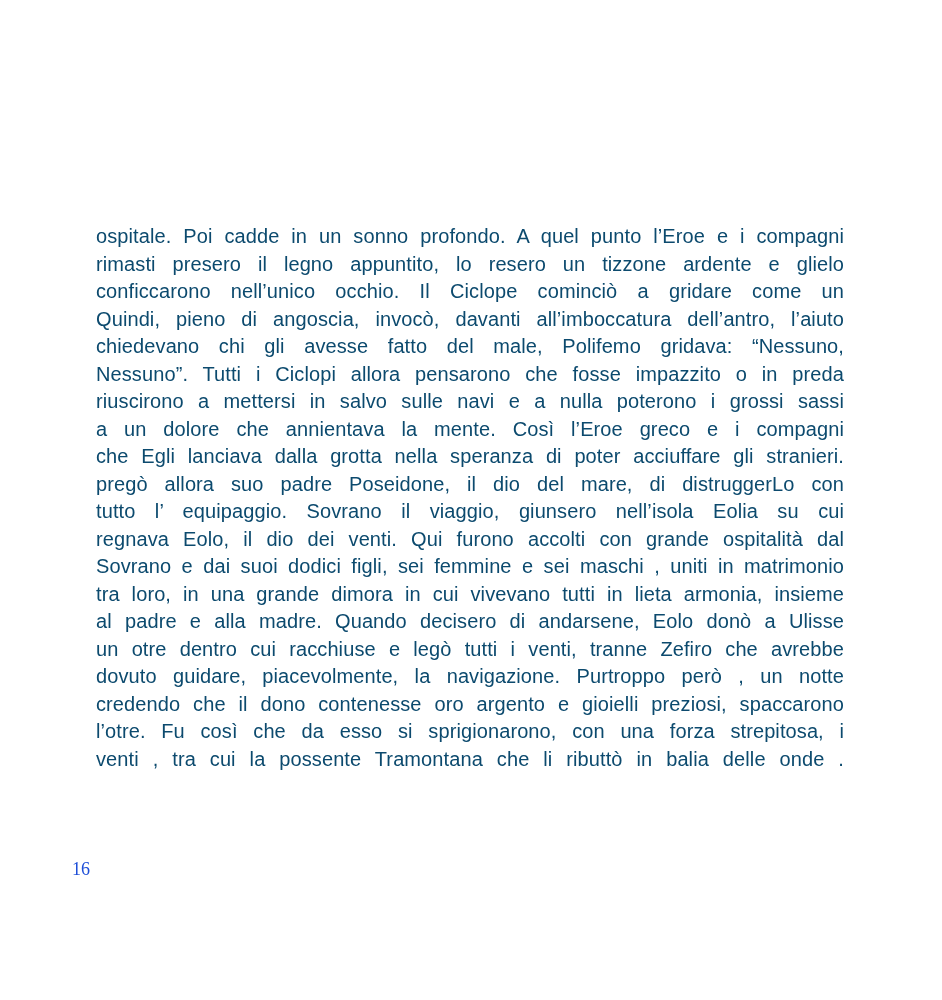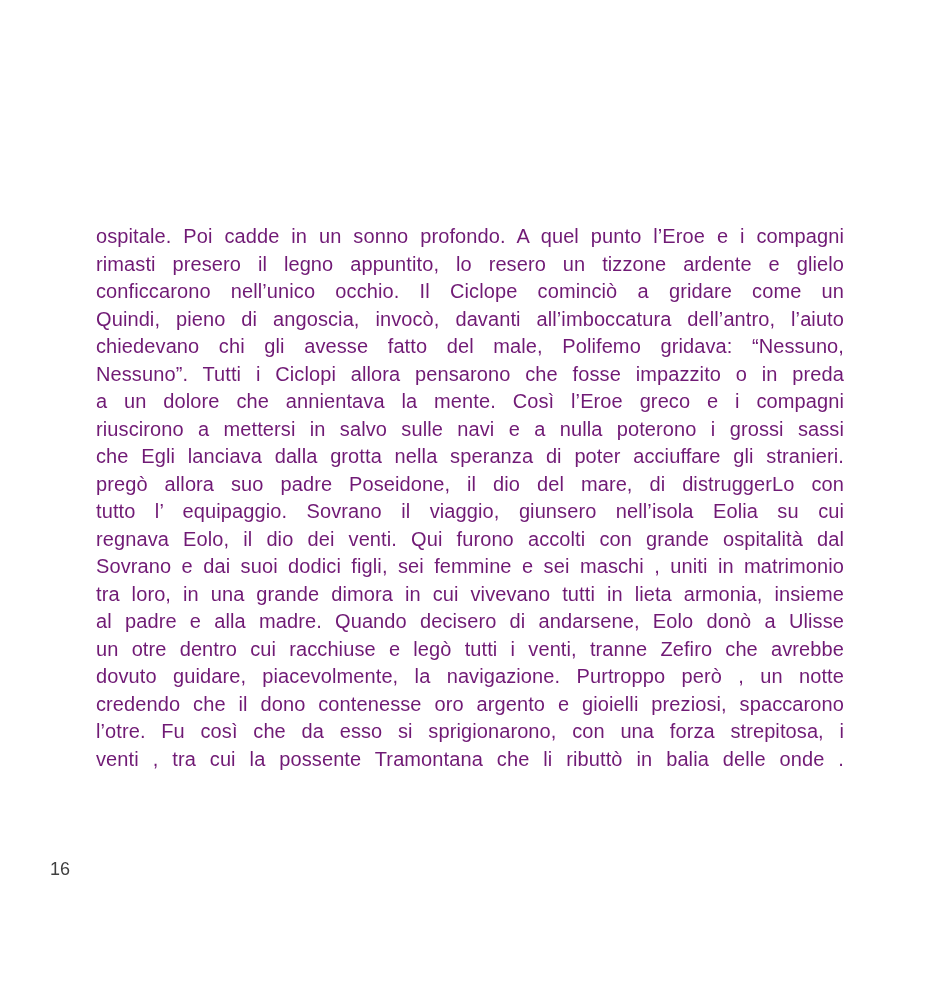--- a/index.html
+++ b/index.html
@@ -21,53 +21,54 @@
   }
   .text-block {
     position: absolute;
     left: 96px;
     top: 223px;
     width: 748px;
   }
   .line {
     font-size: 20px;
     line-height: 27.5px;
-    color: #701a75;
+    color: #0c4a6e;
     text-align: justify;
     text-align-last: justify;
     letter-spacing: 0.1px;
     white-space: normal;
   }
   .page-number {
     position: absolute;
     left: 50px;
     top: 855.5px;
     width: 40px;
     font-size: 18px;
     line-height: 27.5px;
-    color: #404040;
-    text-align: left;
+    color: #1d4ed8;
+    text-align: right;
+    font-family: Liberation Serif, serif;
   }
 </style>
 </head>
 <body>
 
 <div class="page">
 
   <div class="page-number">16</div>
 
   <div class="text-block">
     <div class="line">ospitale. Poi cadde in un sonno profondo. A quel punto l’Eroe e i compagni</div>
     <div class="line">rimasti presero il legno appuntito, lo resero un tizzone ardente e glielo</div>
     <div class="line">conficcarono nell’unico occhio. Il Ciclope cominciò a gridare come un</div>
     <div class="line">Quindi, pieno di angoscia, invocò, davanti all’imboccatura dell’antro, l’aiuto</div>
     <div class="line">chiedevano chi gli avesse fatto del male, Polifemo gridava: “Nessuno,</div>
     <div class="line">Nessuno”. Tutti i Ciclopi allora pensarono che fosse impazzito o in preda</div>
+    <div class="line">riuscirono a mettersi in salvo sulle navi e a nulla poterono i grossi sassi</div>
     <div class="line">a un dolore che annientava la mente. Così l’Eroe greco e i compagni</div>
-    <div class="line">riuscirono a mettersi in salvo sulle navi e a nulla poterono i grossi sassi</div>
     <div class="line">che Egli lanciava dalla grotta nella speranza di poter acciuffare gli stranieri.</div>
     <div class="line">pregò allora suo padre Poseidone, il dio del mare, di distruggerLo con</div>
     <div class="line">tutto l’ equipaggio. Sovrano il viaggio, giunsero nell’isola Eolia su cui</div>
     <div class="line">regnava Eolo, il dio dei venti. Qui furono accolti con grande ospitalità dal</div>
     <div class="line">Sovrano e dai suoi dodici figli, sei femmine e sei maschi , uniti in matrimonio</div>
     <div class="line">tra loro, in una grande dimora in cui vivevano tutti in lieta armonia, insieme</div>
     <div class="line">al padre e alla madre. Quando decisero di andarsene, Eolo donò a Ulisse</div>
     <div class="line">un otre dentro cui racchiuse e legò tutti i venti, tranne Zefiro che avrebbe</div>
     <div class="line">dovuto guidare, piacevolmente, la navigazione. Purtroppo però , un notte</div>
     <div class="line">credendo che il dono contenesse oro argento e gioielli preziosi, spaccarono</div>

